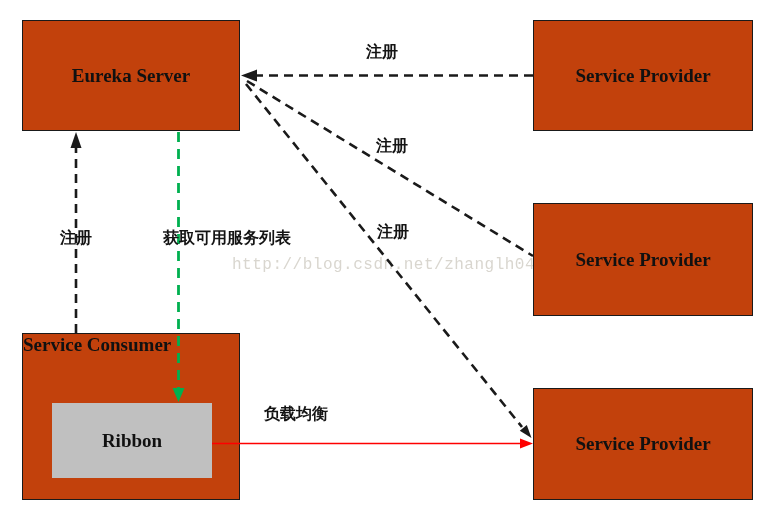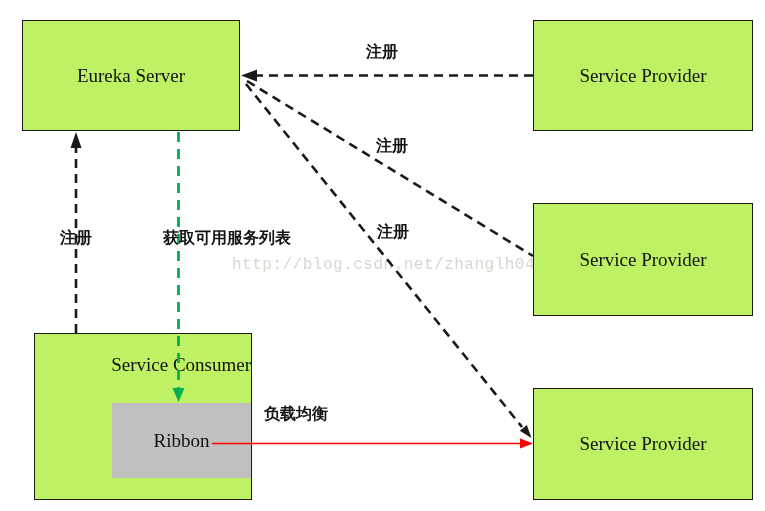--- a/index.html
+++ b/index.html
@@ -6,39 +6,38 @@
   #canvas{
     position:relative;
     width:765px;height:511px;
     background:#ffffff;
     font-family:"Liberation Serif", serif;
     overflow:hidden;
   }
   .node{
     position:absolute;
     border:1.5px solid #1a1a1a;
-    background:#bef264;
+    background:#c2410c;
     display:flex;align-items:center;justify-content:center;
     box-sizing:border-box;
-    font-size:19px;color:#111111;
+    font-size:19px;color:#111111;font-weight:bold;
   }
   .node-label{white-space:nowrap;}
   #node-eureka-server{left:22px;top:20px;width:218px;height:111px;}
   #node-service-provider-top{left:533px;top:20px;width:220px;height:111px;}
   #node-service-provider-middle{left:533px;top:203px;width:220px;height:113px;}
   #node-service-provider-bottom{left:533px;top:388px;width:220px;height:112px;}
   #node-service-consumer{
-    left:34px;top:333px;width:218px;height:167px;
-    align-items:flex-start;justify-content:flex-end;
-    padding-top:20px;
+    left:22px;top:333px;width:218px;height:167px;
+    align-items:flex-start;justify-content:flex-start;
   }
   #node-ribbon{
-    position:absolute;left:29px;top:69px;width:139px;height:75px;
+    position:absolute;left:29px;top:69px;width:160px;height:75px;
     display:flex;align-items:center;justify-content:center;
-    font-size:19px;color:#111111;margin-left:48px;
+    font-size:19px;color:#111111;
   }
   .cn-label{
     position:absolute;
     font-family:"Liberation Sans", sans-serif;
     font-weight:600;
     font-size:16px;color:#141414;
     text-align:center;
     line-height:26px;
     white-space:nowrap;
   }

